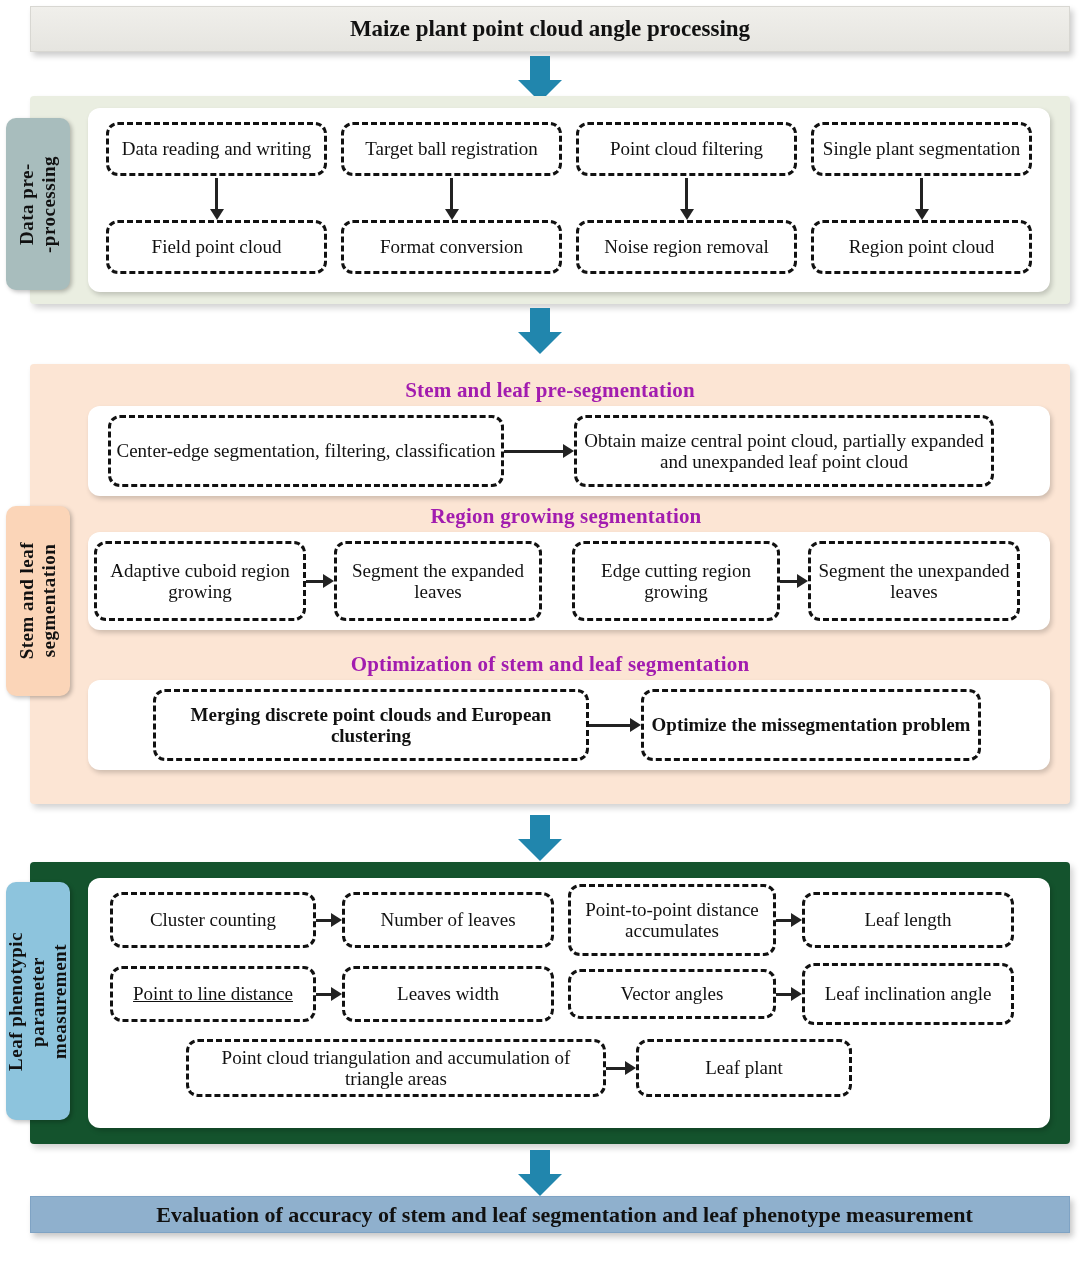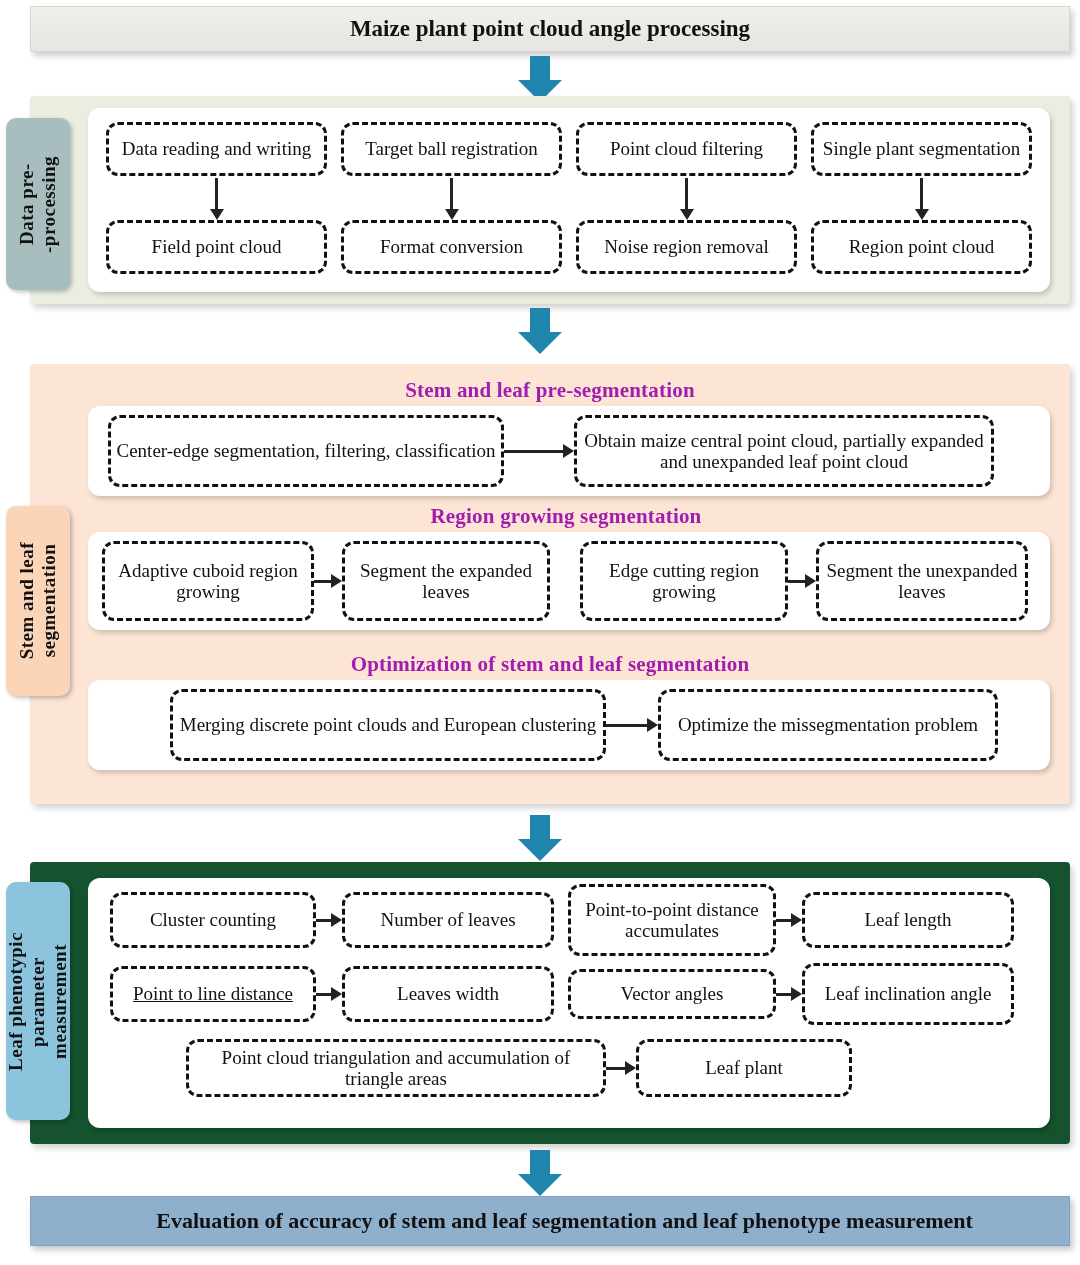--- a/index.html
+++ b/index.html
@@ -134,41 +134,41 @@
   #tab-seg{top:506px;width:64px;height:190px;background:#fbd5b8;}
 
   #seg-title1{position:absolute;left:0;top:14px;width:100%;}
   #panel-seg1{position:absolute;left:58px;top:42px;width:962px;height:90px;}
   #seg-row1{position:absolute;left:20px;top:9px;width:922px;height:72px;display:flex;align-items:center;}
   #seg-row1 .n1{width:396px;height:72px;}
   #seg-row1 .n2{width:420px;height:72px;}
 
   #seg-title2{position:absolute;left:16px;top:140px;width:100%;}
   #panel-seg2{position:absolute;left:58px;top:168px;width:962px;height:98px;}
-  #seg-row2{position:absolute;left:14px;top:9px;width:934px;height:80px;display:flex;align-items:center;}
+  #seg-row2{position:absolute;left:6px;top:9px;width:934px;height:80px;display:flex;align-items:center;}
   #seg-row2 .nb{height:80px;}
 
   #seg-title3{position:absolute;left:0;top:288px;width:100%;}
   #panel-seg3{position:absolute;left:58px;top:316px;width:962px;height:90px;}
-  #seg-row3{position:absolute;left:82px;top:9px;width:828px;height:72px;display:flex;align-items:center;}
+  #seg-row3{position:absolute;left:65px;top:9px;width:828px;height:72px;display:flex;align-items:center;font-weight:bold;}
   #seg-row3 .n1{width:436px;height:72px;}
   #seg-row3 .n2{width:340px;height:72px;}
 
   
   #band-leaf{top:862px;height:282px;background:#14532d;}
   #tab-leaf{top:882px;width:64px;height:238px;background:#8dc4dd;}
   #panel-leaf{position:absolute;left:58px;top:16px;width:962px;height:250px;}
 
   #leaf-r1{position:absolute;left:22px;top:10px;width:918px;height:64px;display:flex;align-items:center;}
   #leaf-r2{position:absolute;left:22px;top:84px;width:918px;height:64px;display:flex;align-items:center;}
   #leaf-r3{position:absolute;left:98px;top:158px;width:760px;height:64px;display:flex;align-items:center;}
 
   
   #footer-bar{
-    position:absolute;left:30px;top:1196px;width:1040px;height:50px;
+    position:absolute;left:30px;top:1196px;width:1040px;height:37px;
     background:#8fb0cd;border:1px solid #7fa3c4;
     box-shadow:3px 4px 6px rgba(0,0,0,.22);
     display:flex;align-items:center;justify-content:center;box-sizing:border-box;padding-left:29px;
   }
   #footer-bar .t{font-weight:bold;font-size:22px;color:#111;}
 </style>
 </head>
 <body>
 
 <div id="header-bar">

